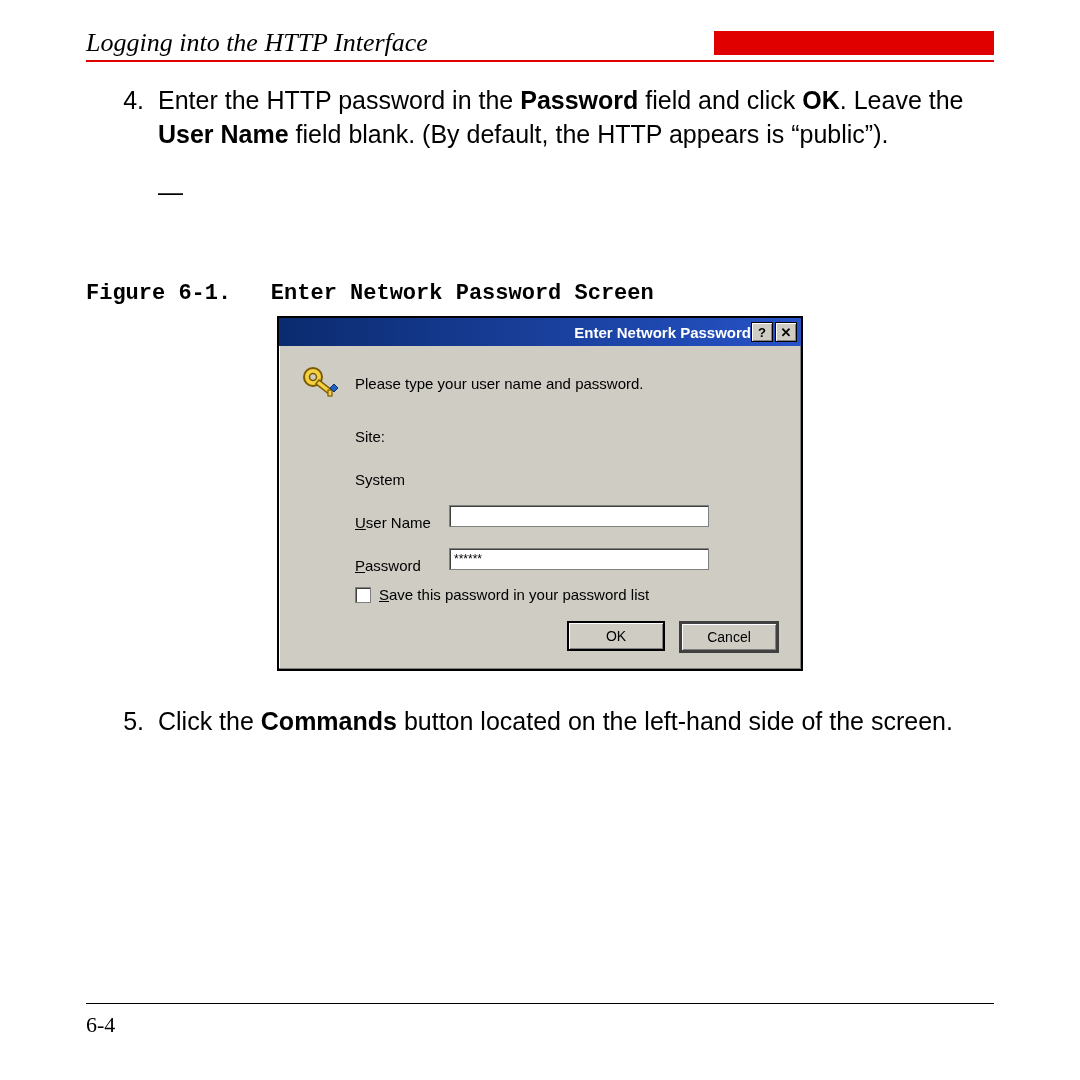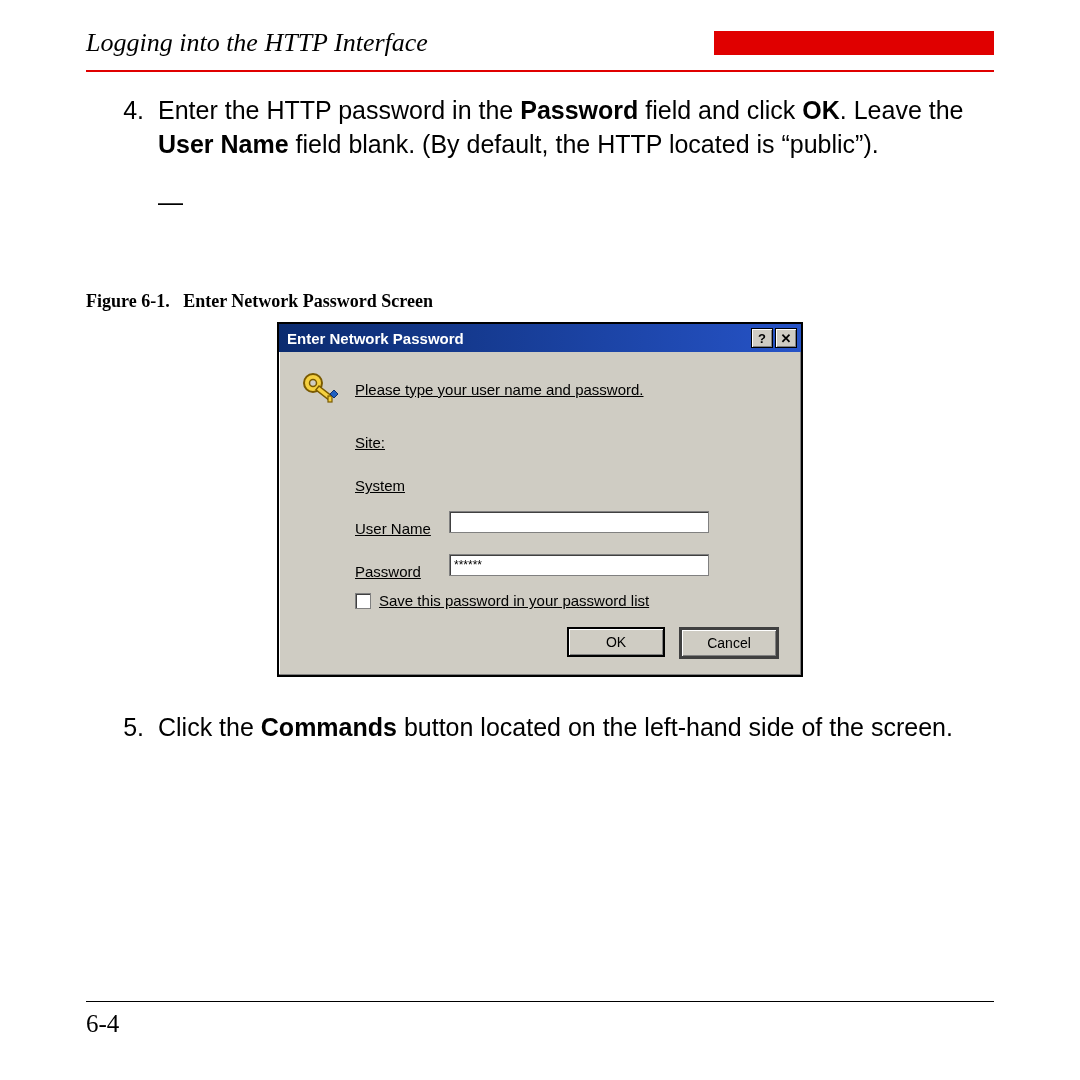--- a/index.html
+++ b/index.html
@@ -16,21 +16,21 @@
   width: 1080px;
   height: 1080px;
   box-sizing: border-box;
   padding: 28px 86px 0 86px;
 }
 .header-line {
   display: flex;
   align-items: center;
   justify-content: space-between;
   border-bottom: 2px solid #e00000;
-  padding-bottom: 12px;
+  padding-bottom: 2px;
 }
 .header-title {
   font-style: italic;
   font-size: 26px;
   font-family: Georgia, 'Times New Roman', serif;
 }
 .header-bar {
   width: 280px;
   height: 24px;
   background: #e00000;
@@ -55,22 +55,22 @@
   font-size: 25px;
   line-height: 1.35;
   padding-left: 72px;
 }
 .result-row .dash {
   width: 48px;
   flex: 0 0 48px;
 }
 .figure-caption {
   margin-top: 72px;
-  font-family: Liberation Serif, serif;
-  font-size: 18px;
+  font-family: Liberation Mono, monospace;
+  font-size: 22px;
   font-weight: bold;
 }
 .dialog-wrap {
   display: flex;
   justify-content: center;
   margin-top: 10px;
 }
 .dialog {
   width: 522px;
   border: 2px solid #000;
@@ -78,21 +78,21 @@
   font-family: Tahoma, Arial, sans-serif;
   font-size: 15px;
   box-shadow: inset -1px -1px 0 #808080, inset 1px 1px 0 #fff;
 }
 .titlebar {
   background: linear-gradient(to right, #0b2b6f, #2653c7);
   color: #fff;
   font-weight: bold;
   display: flex;
   align-items: center;
-  justify-content: space-between;
+  justify-content: flex-end;
   padding: 3px 4px 3px 8px;
   height: 22px;
 }
 .titlebar .buttons { display: flex; gap: 2px; }
 .tb-btn {
   width: 20px;
   height: 18px;
   background: #cfccc3;
   border: 1px solid #000;
   box-shadow: inset 1px 1px 0 #fff, inset -1px -1px 0 #808080;
@@ -100,21 +100,21 @@
   font-weight: bold;
   color: #000;
   display: flex;
   align-items: center;
   justify-content: center;
   font-family: Arial, sans-serif;
 }
 .dialog-body {
   padding: 18px 18px 16px 18px;
 }
-.row { display: flex; align-items: center; margin-bottom: 12px; text-decoration: underline; }
+.row { display: flex; align-items: center; margin-bottom: 12px; }
 .icon-cell {
   width: 44px;
   flex: 0 0 44px;
   margin-right: 14px;
   display: flex;
   align-items: flex-start;
   justify-content: center;
 }
 .label-cell {
   width: 94px;
@@ -164,40 +164,40 @@
 }
 .win-btn.default { border: 2px solid #000; }
 .u { text-decoration: underline; }
 .footer {
   position: absolute;
   bottom: 42px;
   left: 86px;
   right: 86px;
   display: flex;
   justify-content: space-between;
-  font-size: 25px;
+  font-size: 22px;
   font-family: Georgia, 'Times New Roman', serif;
   border-top: 1px solid #000;
   padding-top: 8px;
 }
 </style>
 </head>
 <body>
 
 <div class="page">
 
   <div class="header-line">
     <div class="header-title">Logging into the HTTP Interface</div>
     <div class="header-bar"></div>
   </div>
 
   <div class="step">
     <div class="num">4.</div>
     <div class="body">
-      <span>Enter the HTTP password in the </span><b>Password</b><span> field and click </span><b>OK</b><span>. Leave the </span><b>User Name</b><span> field blank. (By default, the HTTP located is “public”).</span>
+      <span>Enter the HTTP password in the </span><b>Password</b><span> field and click </span><b>OK</b><span>. Leave the </span><b>User Name</b><span> field blank. (By default, the HTTP appears is “public”).</span>
     </div>
   </div>
 
   <div class="result-row">
     <div class="dash">—</div>
   </div>
 
   <div class="figure-caption">
     <span>Figure 6-1.</span>&nbsp;&nbsp;&nbsp;<span>Enter Network Password Screen</span>
   </div>

